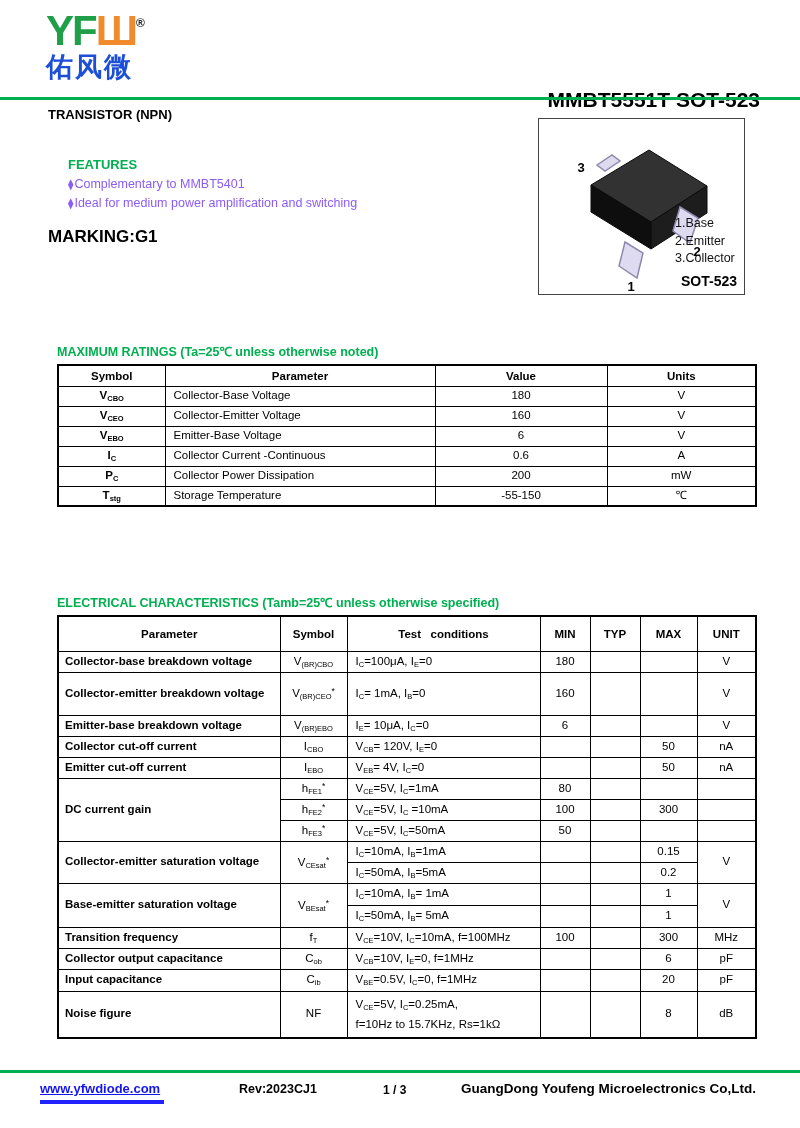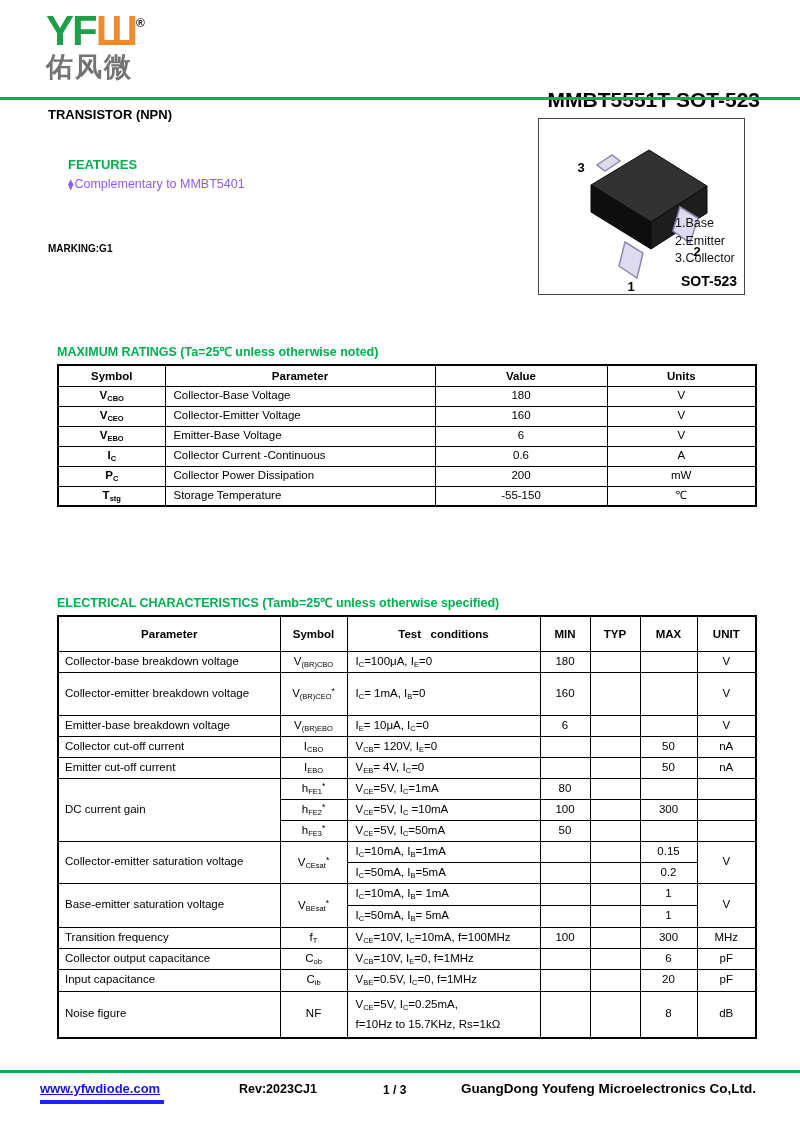--- a/index.html
+++ b/index.html
@@ -7,58 +7,58 @@
   .page {
     position:relative; width:800px; height:1128px; margin:0 auto;
     background:#ffffff; color:#000; overflow:hidden;
   }
   
   .logo { position:absolute; left:46px; top:10px; line-height:1; }
   .logo-mark { font-weight:800; font-size:42px; letter-spacing:-2px; }
   .logo-yf { color:#1fa048; }
   .logo-w  { color:#f08a2c; }
   .logo-reg { font-size:12px; font-weight:700; color:#222; vertical-align:18px; letter-spacing:0; }
-  .logo-cn { font-size:27px; font-weight:700; color:#737373; margin-top:2px; letter-spacing:2px; }
+  .logo-cn { font-size:27px; font-weight:700; color:#1d4ed8; margin-top:2px; letter-spacing:2px; }
   .doc-title { position:absolute; right:40px; top:68px; font-size:21px; font-weight:800; letter-spacing:0;margin-top:20px; }
   .green-rule { position:absolute; left:0; top:97px; width:800px; height:3px; background:#00b050; }
   .subtitle { position:absolute; left:48px; top:107px; font-size:13px; font-weight:700; }
 
   
   .pkg-box { position:absolute; left:538px; top:118px; width:207px; height:177px; border:1px solid #444; background:#fff; }
   .pkg-svg { position:absolute; left:0; top:0; }
   .pin-legend { position:absolute; left:136px; top:96px; font-size:12.5px; line-height:17.5px; color:#111; }
   .pkg-name { position:absolute; right:7px; bottom:5px; font-size:14px; font-weight:800; }
   .pin-num { font-size:13px; font-weight:800; fill:#000; }
 
   
   .features { position:absolute; left:48px; top:157px;margin-left:20px; }
   .features h3 { color:#00b050; font-size:13px; font-weight:700; margin-bottom:3px; }
   .feat-item { font-size:12.5px; line-height:19px; color:#8b5cf6; }
   .feat-bullet { font-size:11px; margin-right:1px; }
-  .marking { position:absolute; left:48px; top:243px; font-size:10px; font-weight:800;text-align:center; }
+  .marking { position:absolute; left:48px; top:227px; font-size:17px; font-weight:800;text-align:center; }
 
   
   .sec-head { position:absolute; left:57px; color:#00b050; font-size:12.5px; font-weight:700; }
   .mr-head { top:343px; }
   .ec-head { top:594px; }
 
   
   table { border-collapse:collapse; table-layout:fixed; position:absolute; left:57px; background:#fff; }
   table, tr, td, th { border:1px solid #000; }
   table { border-width:2px; }
   th { font-size:11.5px; font-weight:700; text-align:center; vertical-align:middle; }
   td { font-size:11.5px; font-weight:400; text-align:center; vertical-align:middle; line-height:1.2; overflow:hidden; }
   .t-max { top:364px; width:698px; }
   .t-max tr { height:20px; }
   .t-max tr.hd { height:21px; }
   .t-max td.sym { font-weight:700; }
   .t-max td.par { text-align:left; padding-left:8px; }
   .t-ec { top:615px; width:698px; }
   .t-ec tr.hd { height:35px; }
-  td.par2 { text-align:left; padding:0 6px; font-weight:400; }
+  td.par2 { text-align:left; padding:0 6px; font-weight:700; }
   td.j { text-align:justify; }
   td.cond { text-align:left; padding-left:8px; }
   sub { font-size:7.5px; vertical-align:-2px; letter-spacing:0; }
   sup { font-size:8.5px; vertical-align:3px; }
 
   
   .foot-rule { position:absolute; left:0; top:1070px; width:800px; height:3px; background:#00b050; }
   .foot-link { position:absolute; left:40px; top:1081px; font-size:13px; font-weight:700; color:#1414ee; text-decoration:underline; cursor:pointer; }
   .foot-link-bar { position:absolute; left:40px; top:1100px; width:124px; height:4px; background:#2222ff; }
   .foot-rev { position:absolute; left:239px; top:1082px; font-size:12.5px; font-weight:700; }
@@ -99,20 +99,21 @@
       <div>1.Base</div>
       <div>2.Emitter</div>
       <div>3.Collector</div>
     </div>
     <div class="pkg-name">SOT-523</div>
   </div>
 
   <div class="features">
     <h3>FEATURES</h3>
     <div class="feat-item"><span class="feat-bullet">⧫</span><span>Complementary to MMBT5401</span></div>
+    <div class="feat-item"><span class="feat-bullet">⧫</span><span>Ideal for medium power amplification and switching</span></div>
   </div>
   <div class="marking">MARKING:G1</div>
 
   <div class="sec-head mr-head">MAXIMUM RATINGS (Ta=25℃ unless otherwise noted)</div>
   <table class="t-max">
     <colgroup>
         <col style="width:107px">
         <col style="width:270px">
         <col style="width:172px">
         <col style="width:149px">

